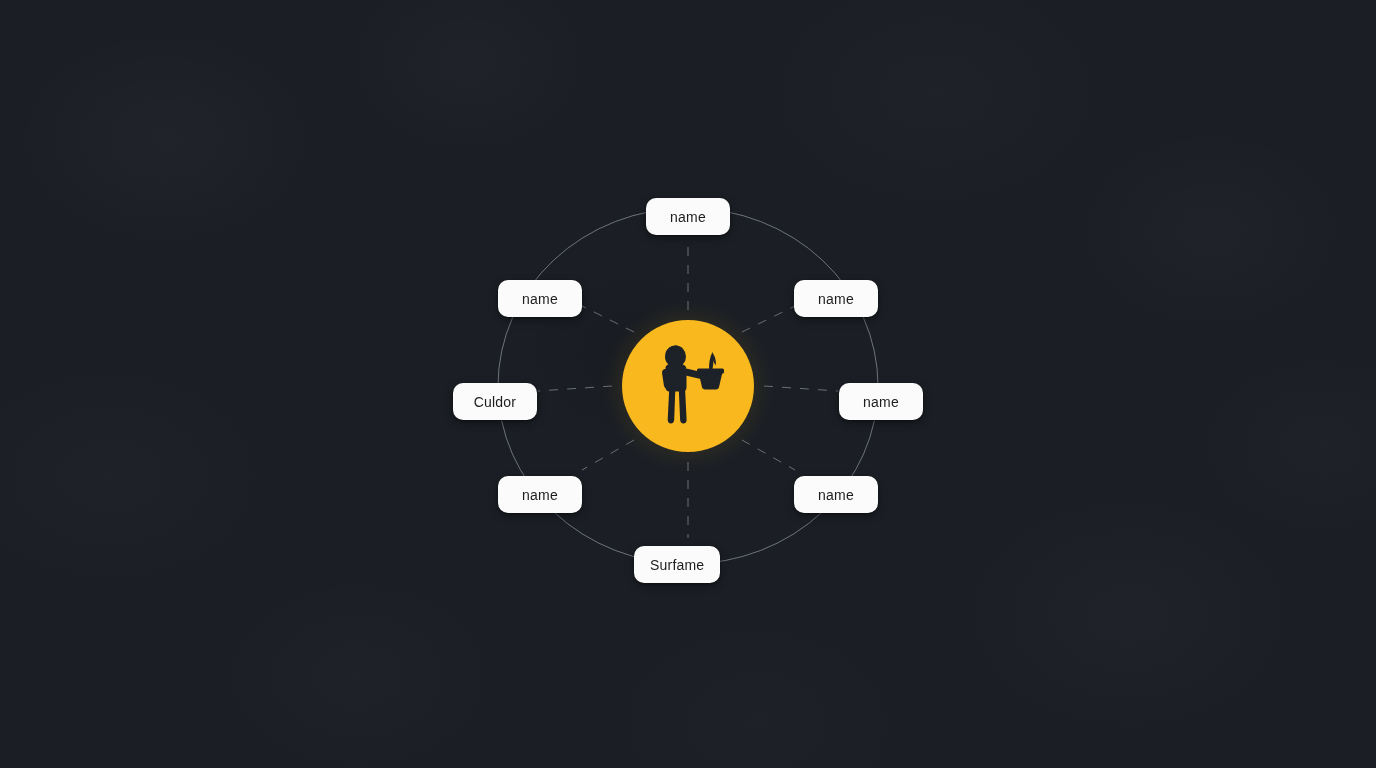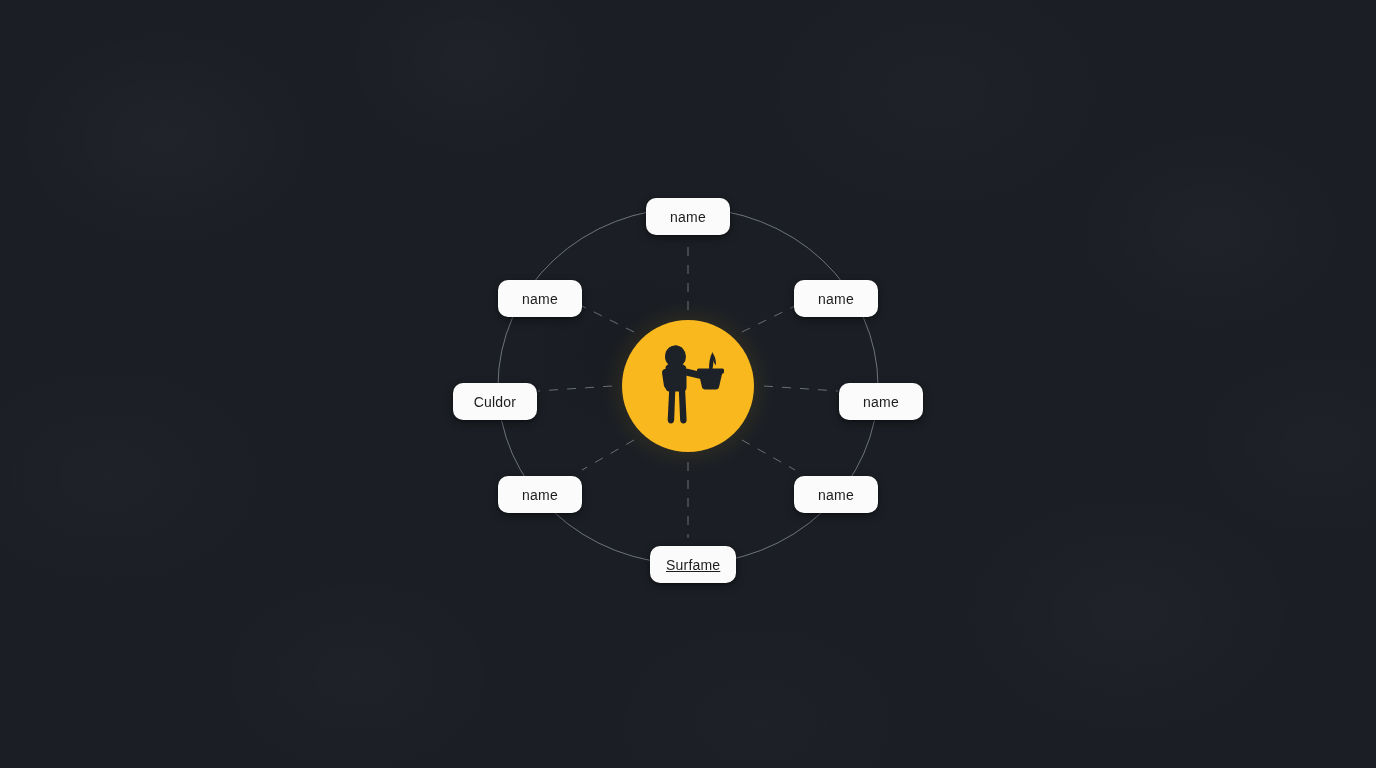--- a/index.html
+++ b/index.html
@@ -148,21 +148,21 @@
   </div>
 
   <div class="node" style="left:839px; top:383px;">
     <span>name</span>
   </div>
 
   <div class="node" style="left:794px; top:476px;">
     <span>name</span>
   </div>
 
-  <div class="node" style="left:650px; top:546px;text-decoration:underline;">
+  <div class="node" style="left:634px; top:546px;">
     <span>Surfame</span>
   </div>
 
   <div class="node" style="left:498px; top:476px;">
     <span>name</span>
   </div>
 
   <div class="node" style="left:453px; top:383px;text-align:right;">
     <span>Culdor</span>
   </div>

